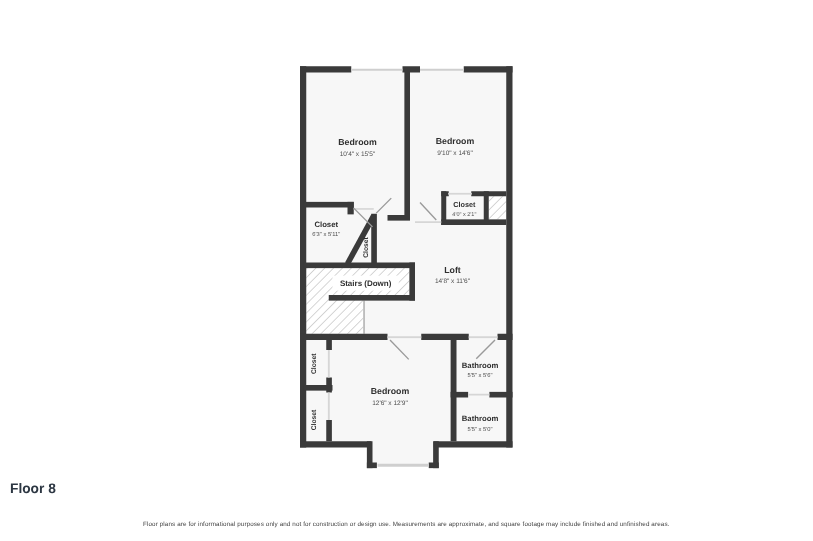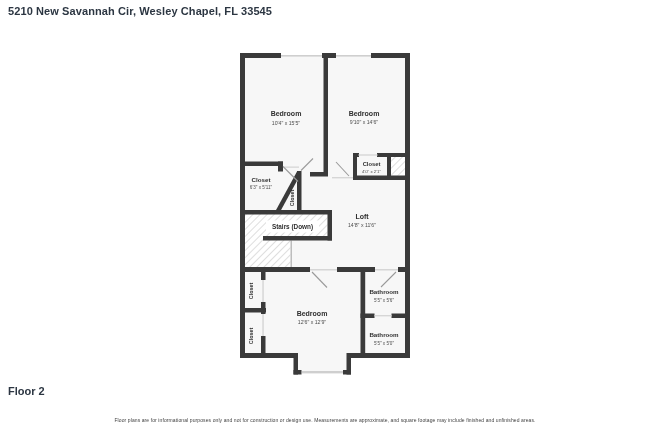--- a/index.html
+++ b/index.html
@@ -30,21 +30,20 @@
   .wall{fill:#3a3a3a;}
   .winline{fill:#cfcfcf;}
   .thresh{fill:#d6d6d6;}
   .swing{stroke:#9a9a9a;stroke-width:1.1;fill:none;}
 </style>
 </head>
 <body>
 
 <div class="page">
 
-  <div class="address-title">5210 New Savannah Cir, Wesley Chapel, FL 33545</div>
 
   <svg width="650" height="433" viewBox="0 0 650 433">
     <defs>
       <pattern id="hatch" width="5" height="5" patternUnits="userSpaceOnUse" patternTransform="rotate(45)">
         <rect width="5" height="5" fill="#ffffff"></rect>
         <line x1="0" y1="0" x2="0" y2="5" stroke="#c9c9c9" stroke-width="1.2"></line>
       </pattern>
     </defs>
 
     <path fill="#f7f7f7" d="M243,56 H407 V353 H348 V372 H296 V353 H243 Z"></path>
@@ -153,16 +152,16 @@
       <text class="room-dims" x="312" y="324">12'6" x 12'9"</text>
 
       <text class="small-name" x="384" y="294">Bathroom</text>
       <text class="small-dims" x="384" y="301.5">5'5" x 5'6"</text>
 
       <text class="small-name" x="384" y="337">Bathroom</text>
       <text class="small-dims" x="384" y="344.5">5'5" x 5'0"</text>
     </g>
   </svg>
 
-  <div class="floor-label">Floor 2</div>
+  <div class="floor-label">Floor 8</div>
   <div class="disclaimer">Floor plans are for informational purposes only and not for construction or design use. Measurements are approximate, and square footage may include finished and unfinished areas.</div>
 
 </div>
 
 </body></html>

